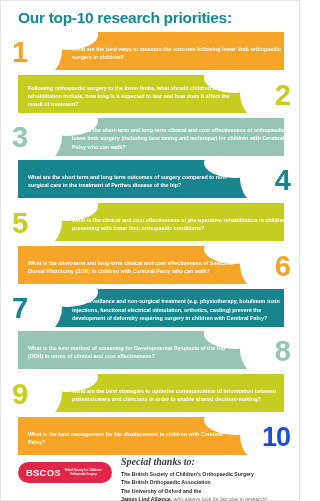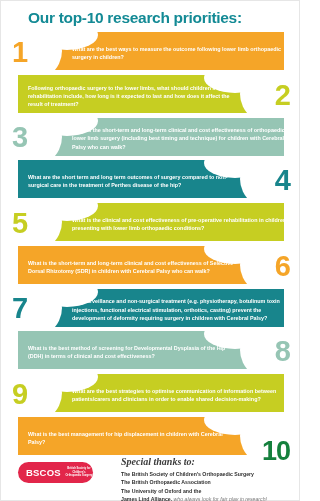--- a/index.html
+++ b/index.html
@@ -18,21 +18,21 @@
     width: 300px;
     height: 501px;
     background: #ffffff;
     box-sizing: border-box;
     border: 1px solid #e6e6e6;
   }
 
   
   .title {
     position: absolute;
-    left: 27px;
+    left: 17px;
     top: 8px;
     font-size: 15.5px;
     font-weight: bold;
     color: #138a95;
     letter-spacing: -0.3px;
     white-space: nowrap;
     text-align: center;
   }
 
   
@@ -110,21 +110,21 @@
     position: absolute;
     left: 0;
     top: 452px;
     width: 300px;
     height: 49px;
   }
   .logo {
     position: absolute;
     left: 17px;
     top: 9px;
-    width: 75px;
+    width: 94px;
     height: 21px;
     background: #e2264a;
     border-radius: 11px;
     display: flex;
     align-items: center;
   }
   .logo-word {
     color: #ffffff;
     font-size: 9.5px;
     font-weight: bold;
@@ -254,21 +254,21 @@
       </div>
       <div class="num" style="color: rgb(198, 206, 34);">9</div>
       <div class="qtext">What are the best strategies to optimise communication of information between patients/carers and clinicians in order to enable shared decision-making?</div>
     </div>
 
     <div class="row right r10">
       <div class="band" style="background: rgb(245, 165, 40);">
         <div class="crescent"></div>
         <div class="crescent2"></div>
       </div>
-      <div class="num" style="color: #15803d; margin-top: 14px;">10</div>
+      <div class="num" style="color: #1d4ed8;">10</div>
       <div class="qtext">What is the best management for hip displacement in children with Cerebral Palsy?</div>
     </div>
 
   </div>
 
   <div class="footer">
     <div class="logo" style="background: rgb(226, 38, 74);">
       <span class="logo-word">BSCOS</span>
       <span class="logo-sub">
         <span>British Society for Children's</span><br>

